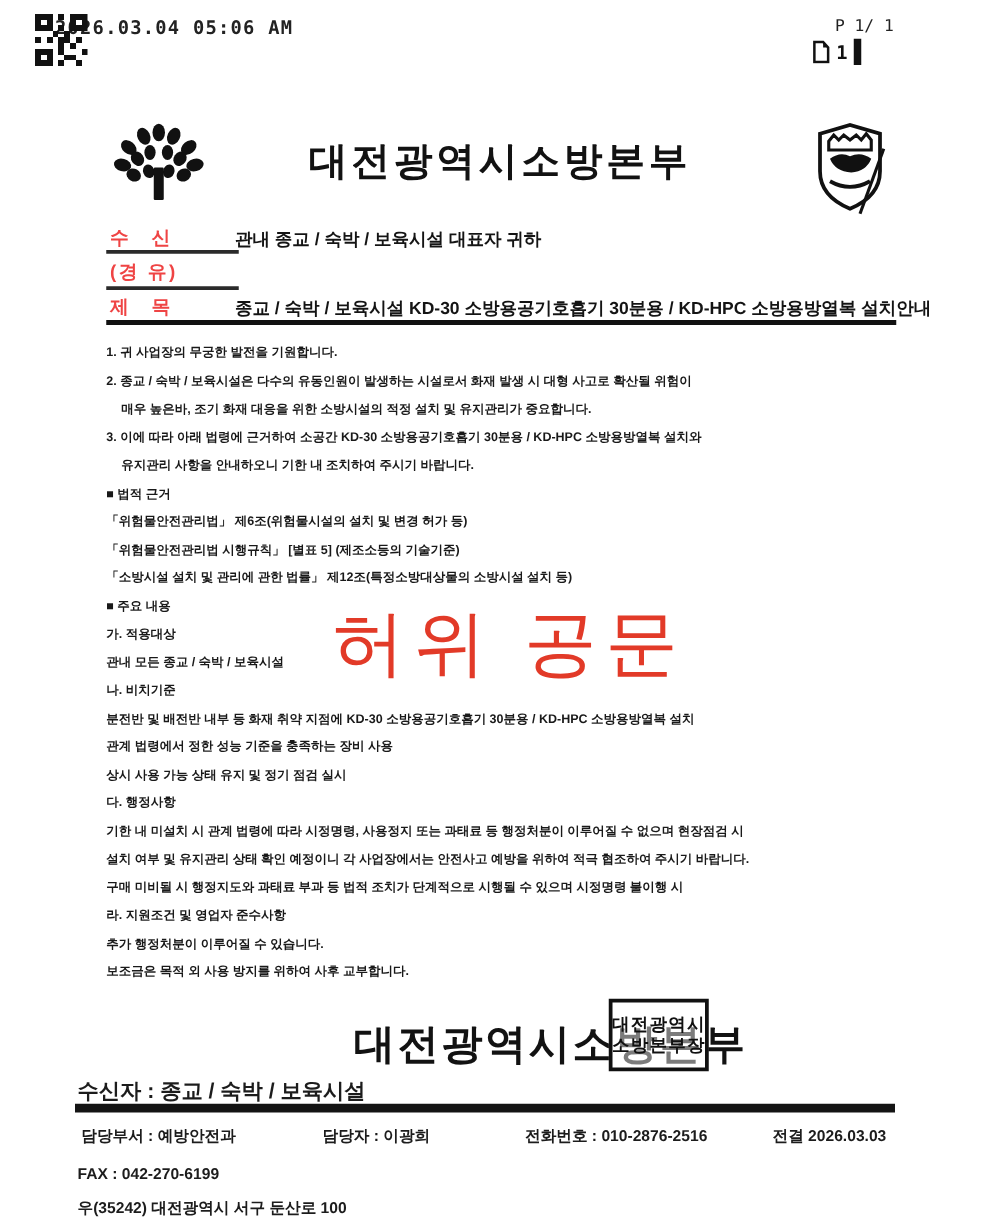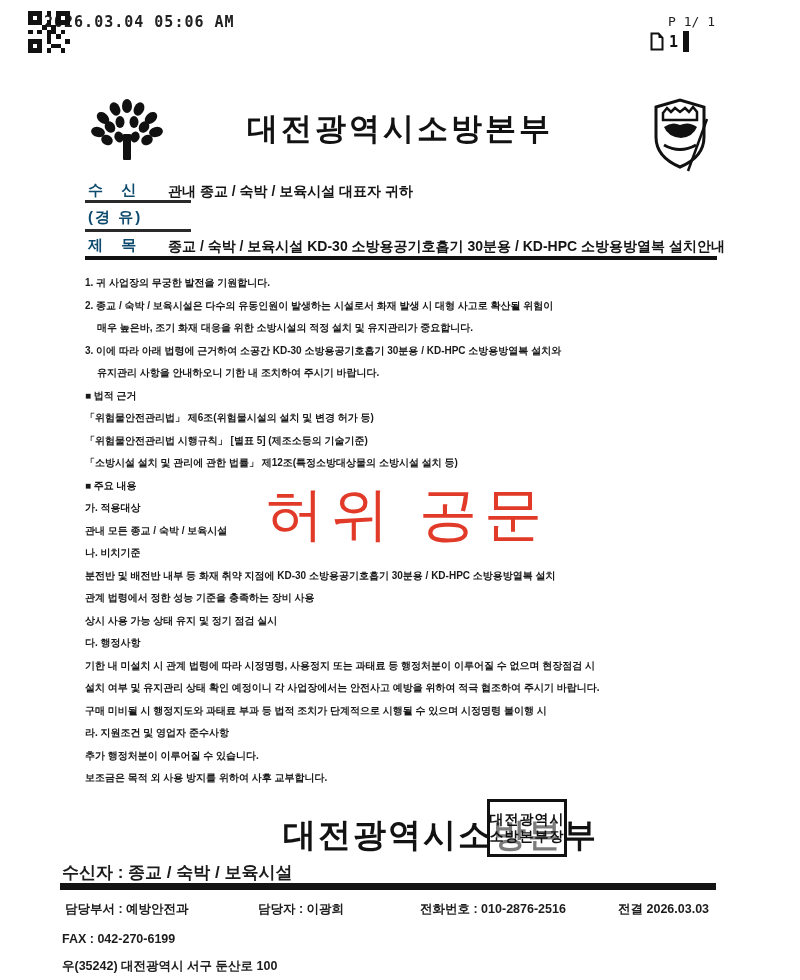--- a/index.html
+++ b/index.html
@@ -14,22 +14,22 @@
   .qr{left:28px;top:10px;z-index:3;}
   .page-ind{left:668px;top:14px;font-family:"DejaVu Sans Mono",monospace;font-weight:normal;font-size:13px;color:#222;}
   .doc-row{left:650px;top:31px;display:flex;align-items:center;gap:5px;}
   .doc-num{font-family:"DejaVu Sans Mono",monospace;font-weight:bold;font-size:15px;color:#111;}
   .cursor-bar{width:6px;height:21px;background:#111;}
   
   .tree-logo{left:90px;top:96px;}
   .main-title{left:0;right:0;top:108px;text-align:center;font-size:31px;font-weight:bold;letter-spacing:3px;color:#121212;}
   .shield{left:650px;top:97px;}
   
-  .fld-label{font-size:15px;font-weight:bold;letter-spacing:7px;color:#0c4a6e;}
-  .fld-value{font-size:14px;font-weight:bold;color:#141414;}
+  .fld-label{font-size:15px;font-weight:bold;letter-spacing:7px;color:#ef4444;}
+  .fld-value{font-size:14px;font-weight:bold;color:#141414;margin-left:20px;}
   .rule-short{left:85px;width:106px;height:3px;background:#2a2a2a;}
   .rule-thick{left:85px;width:632px;height:4px;background:#111;}
   
   .body-lines{left:85px;top:272px;width:640px;}
   .body-line{font-size:10px;font-weight:bold;line-height:22.5px;white-space:nowrap;color:#191919;}
   .body-line.indent{padding-left:12px;}
   
   .fake-stamp{left:266px;top:476px;font-size:58px;font-weight:normal;letter-spacing:7px;color:#e23a28;z-index:5;white-space:nowrap;}
   
   .issuer{left:283px;top:813px;font-size:33px;font-weight:bold;letter-spacing:2px;color:#121212;white-space:nowrap;}

